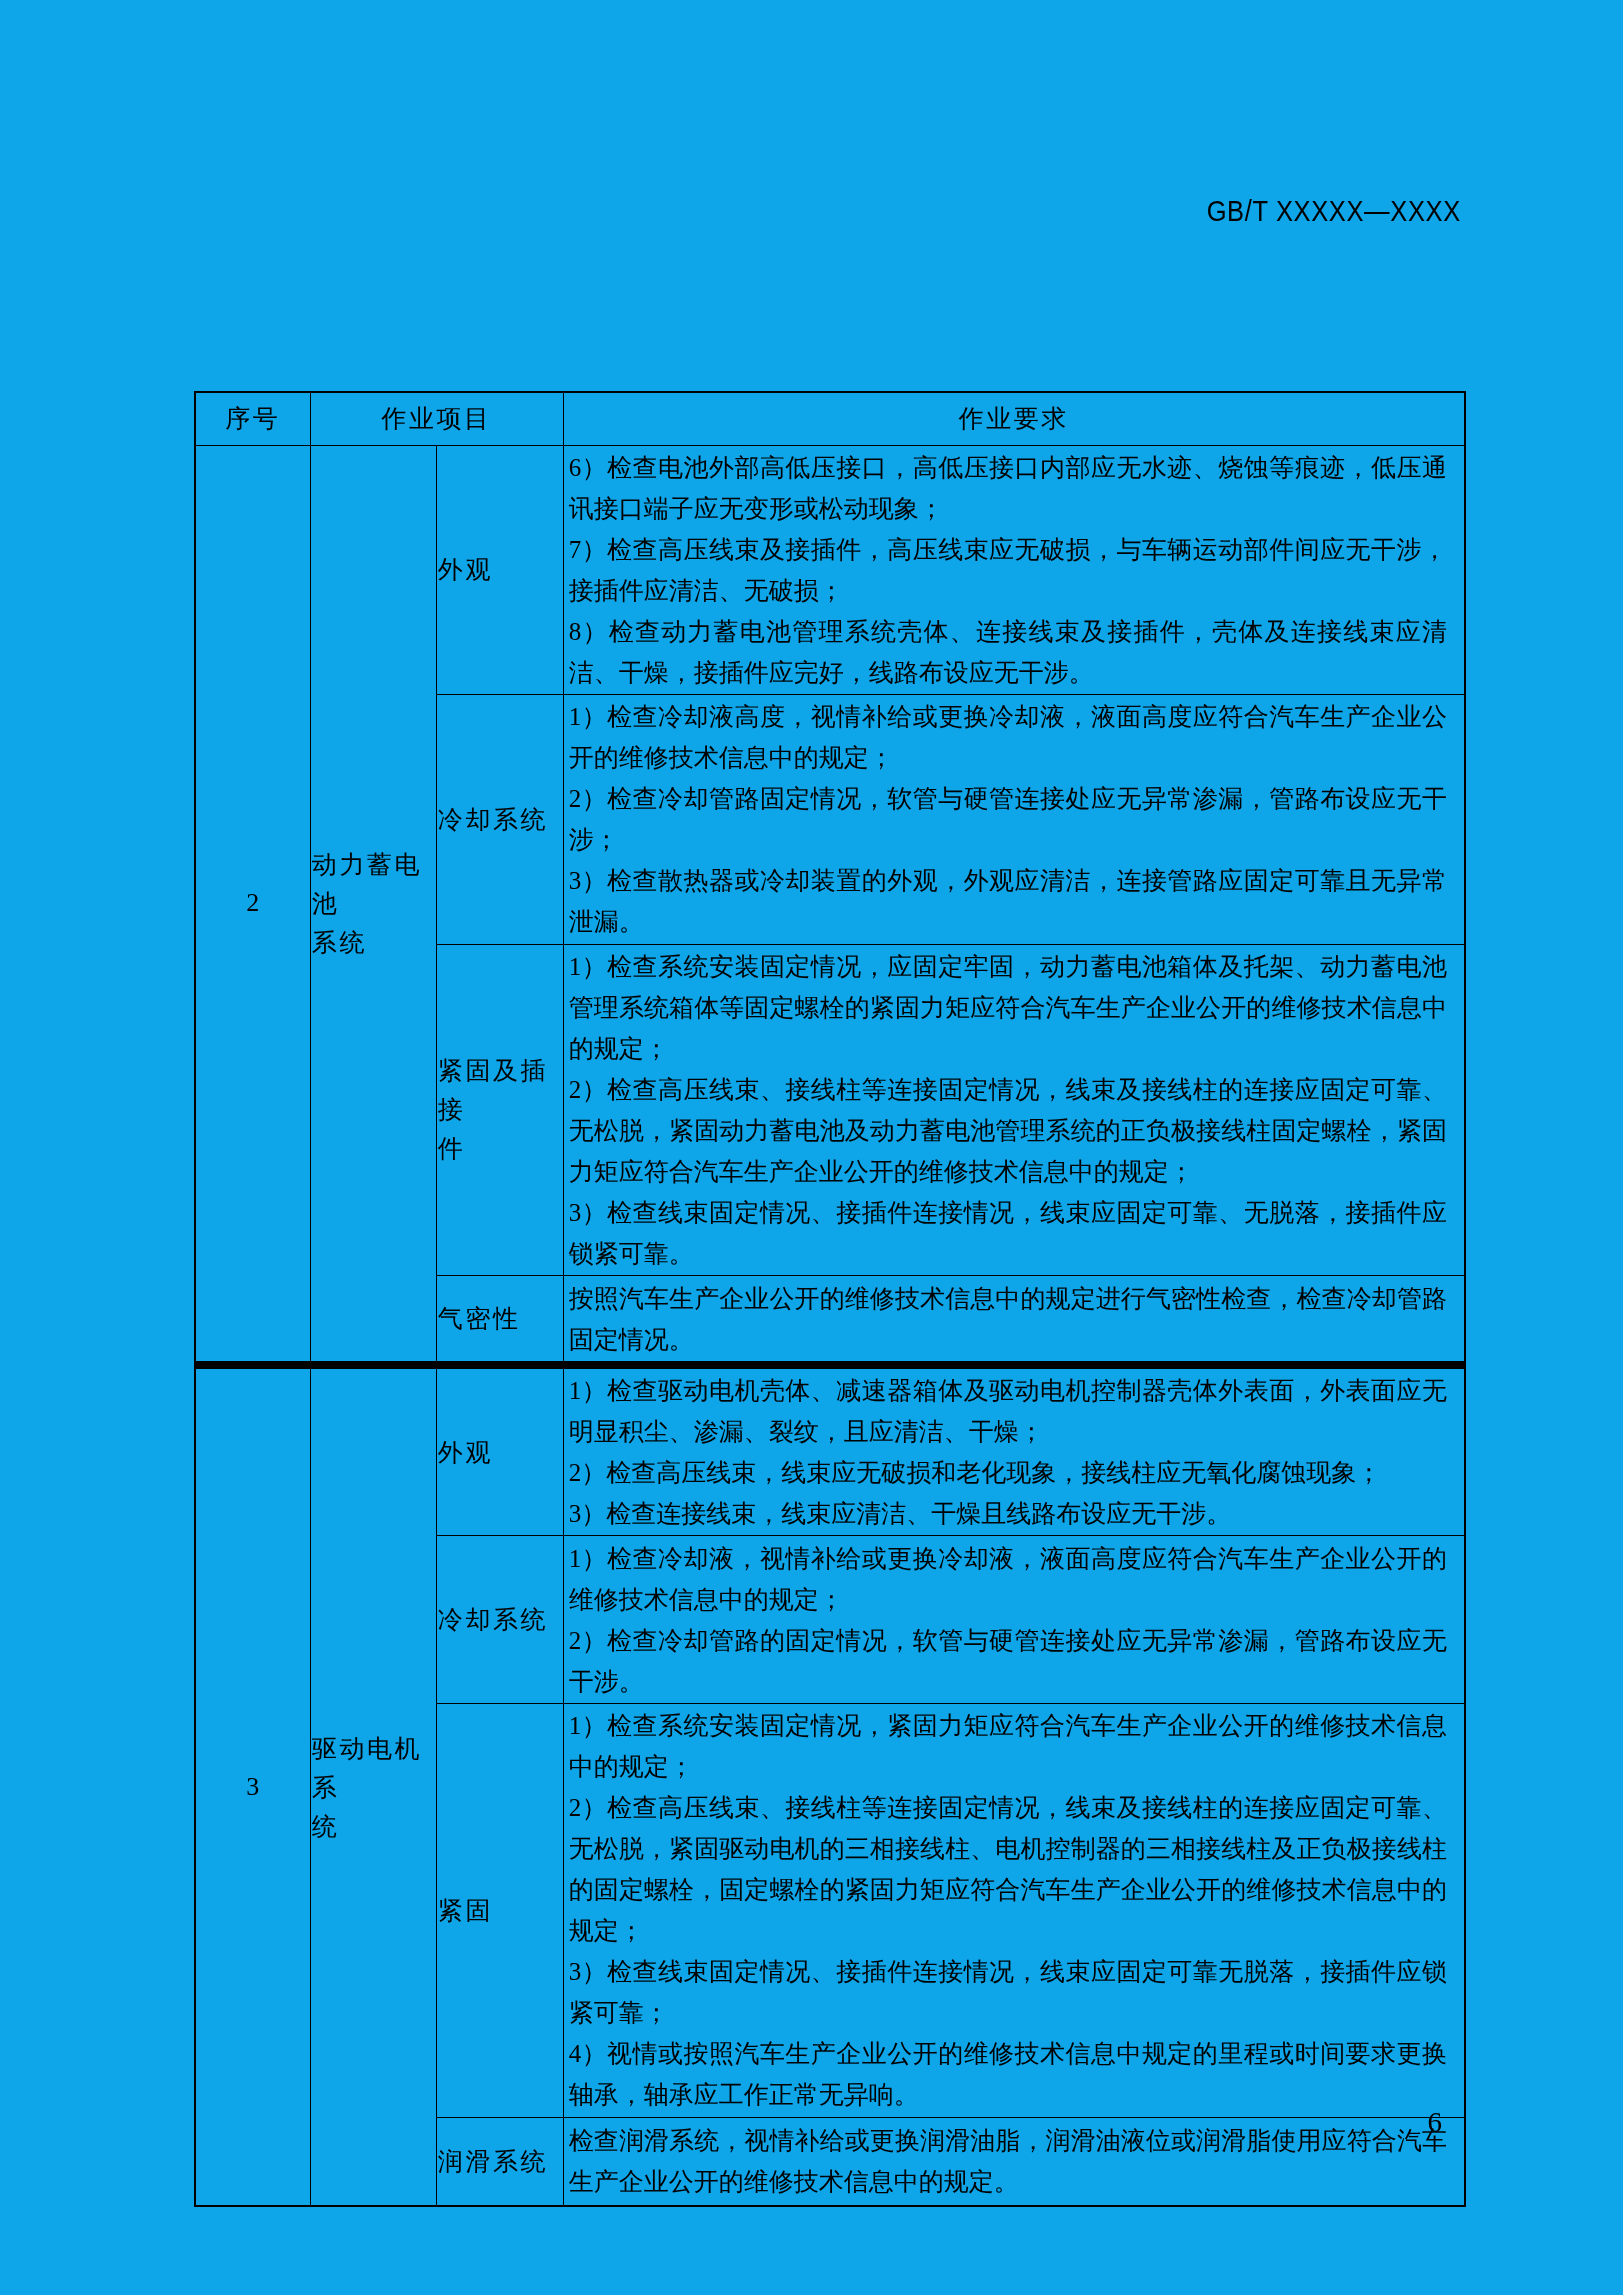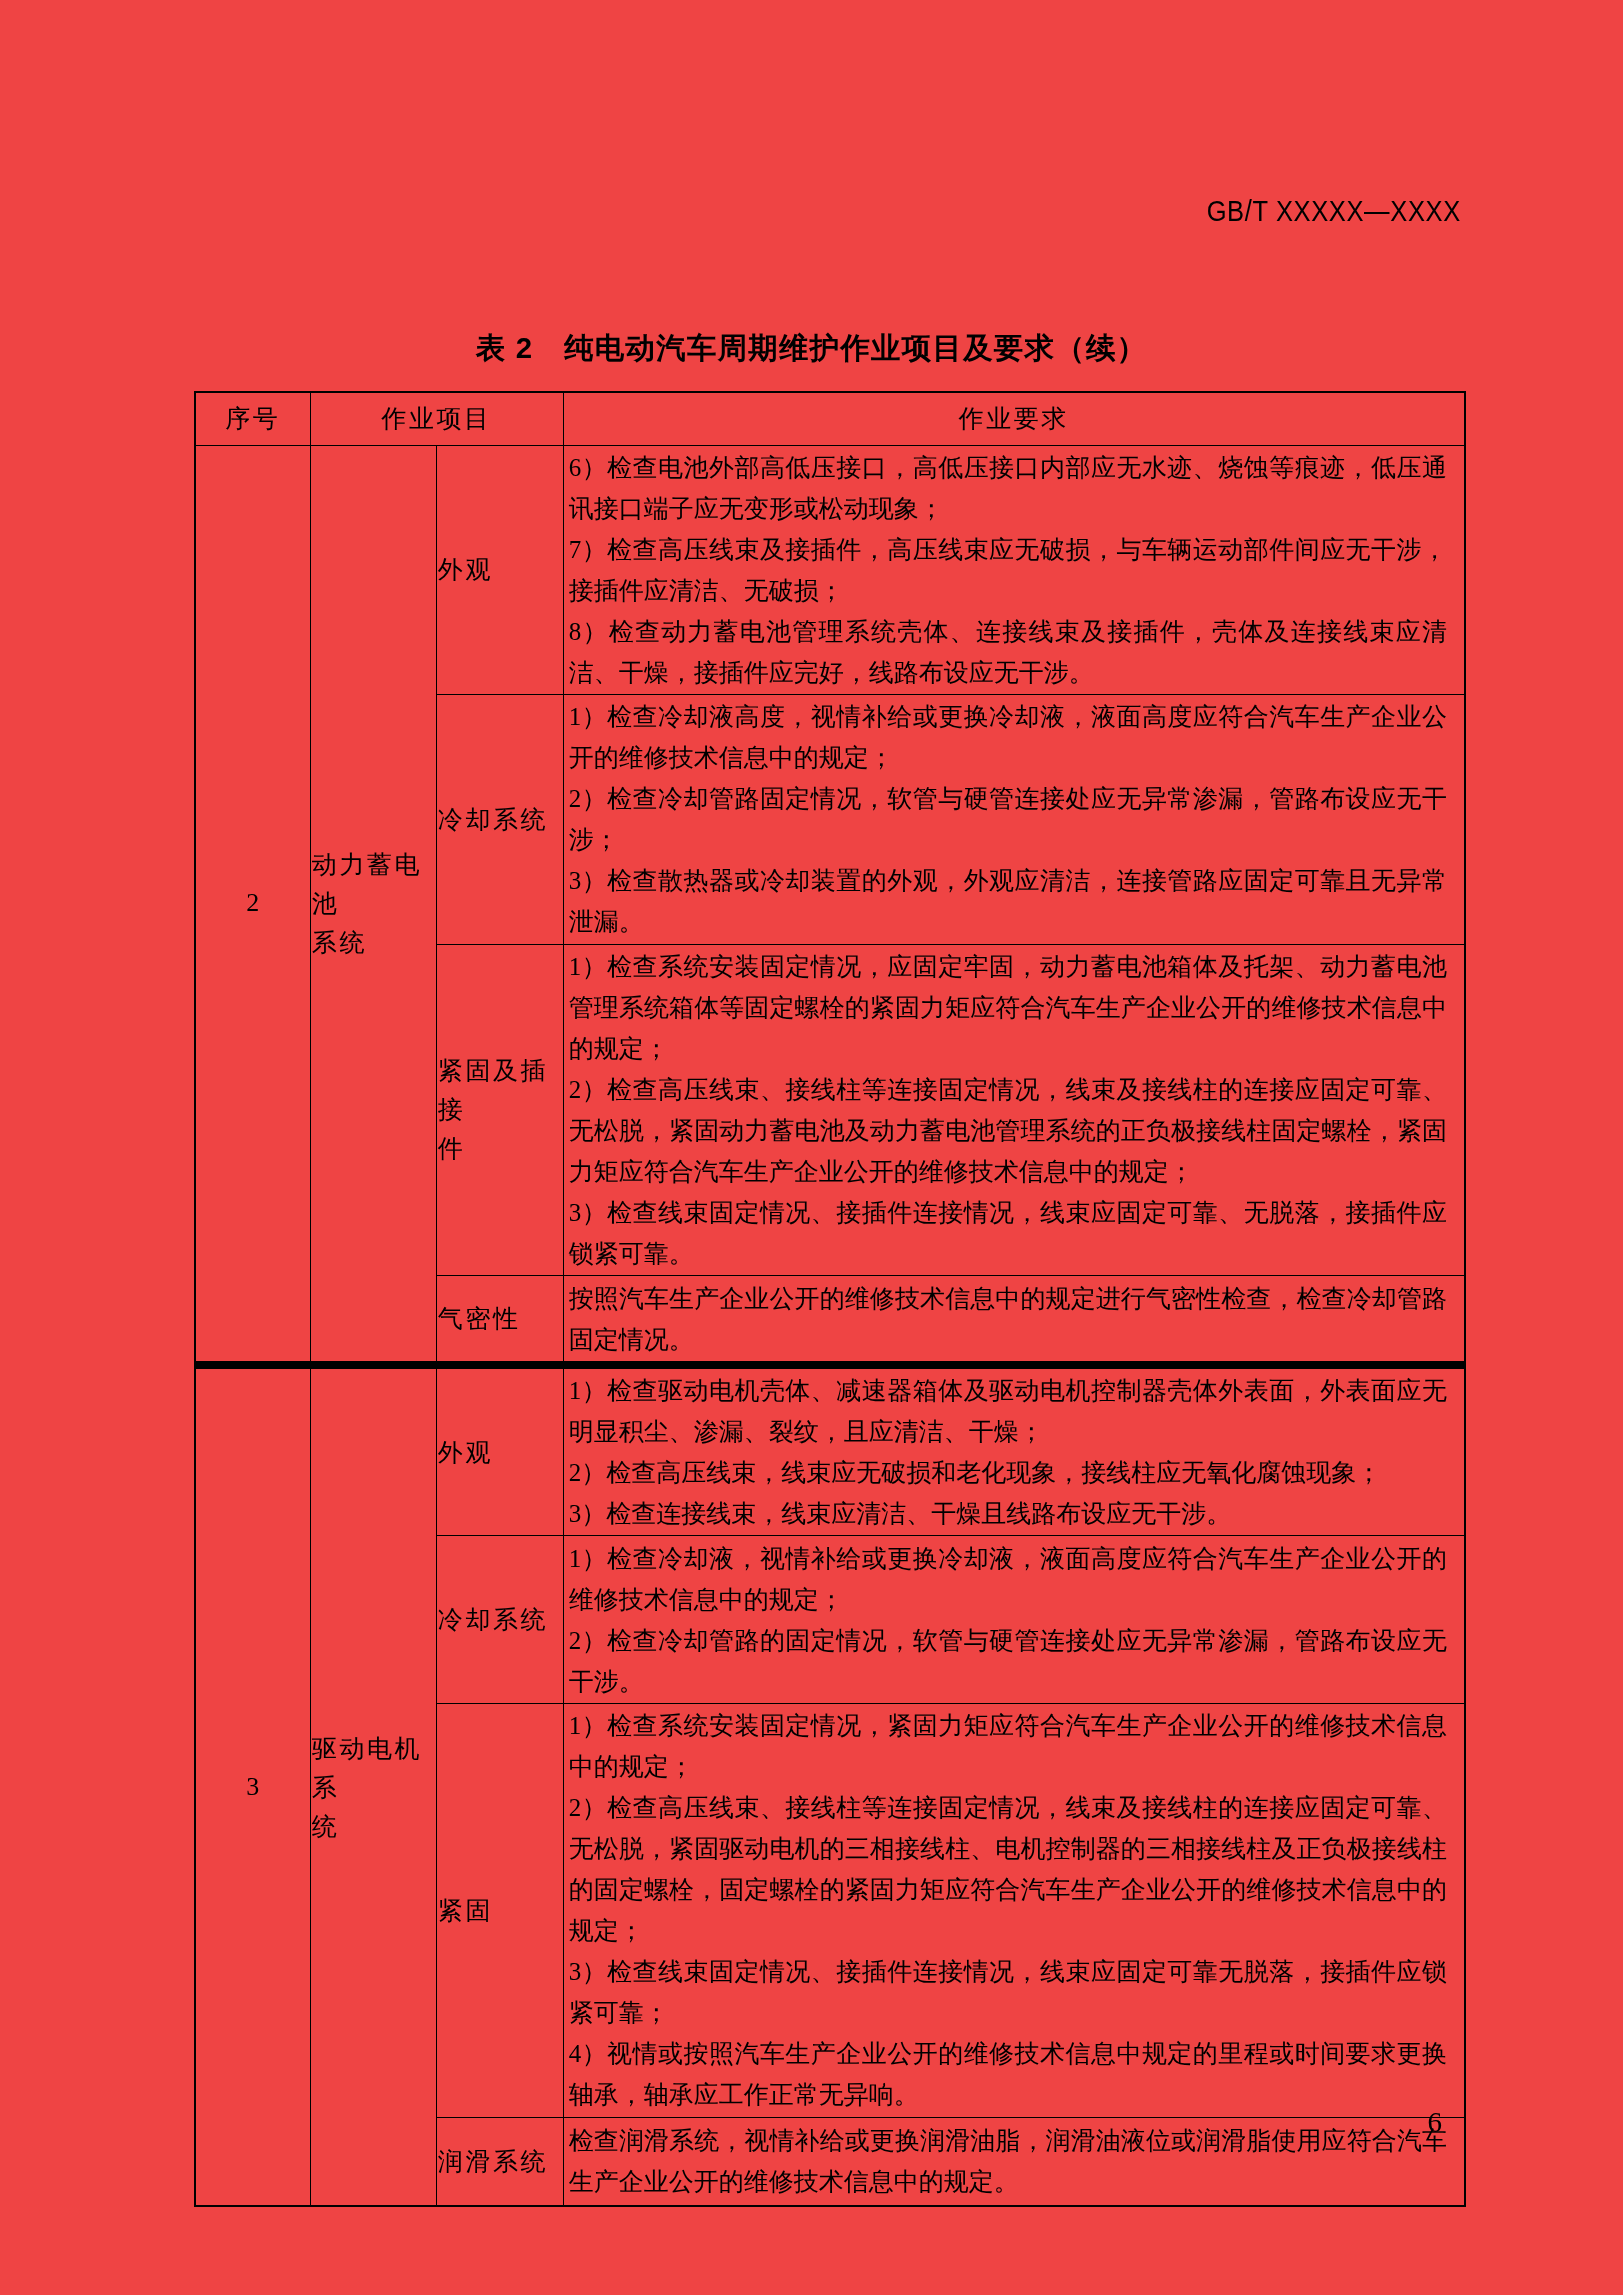--- a/index.html
+++ b/index.html
@@ -1,21 +1,21 @@
 <!DOCTYPE html>
 <html style="font-size:10.5px"><head>
 <meta charset="utf-8">
 <style>
   * { margin: 0; padding: 0; box-sizing: border-box; }
   html, body { background: #e8e8e8; }
   .page {
     position: relative;
     width: 1623px;
     height: 2295px;
-    background: #ef4444;
+    background: #0ea5e9;
     font-family: "Liberation Serif", "DejaVu Serif", serif;
     color: #000;
     overflow: hidden;
   }
   .std-number {
     position: absolute;
     top: 195px;
     right: 162px;
     font-family: "Liberation Sans", "DejaVu Sans", sans-serif;
     font-size: 29px;
@@ -83,21 +83,20 @@
     font-size: 29px;
   }
 </style>
 </head>
 <body>
 
 <div class="page">
 
   <div class="std-number">GB/T XXXXX—XXXX</div>
 
-  <div class="doc-title">表 2　纯电动汽车周期维护作业项目及要求（续）</div>
 
   <table class="maint">
     <colgroup>
       <col style="width:115px">
       <col style="width:126px">
       <col style="width:127px">
       <col style="width:902px">
     </colgroup>
 
     <tbody>

